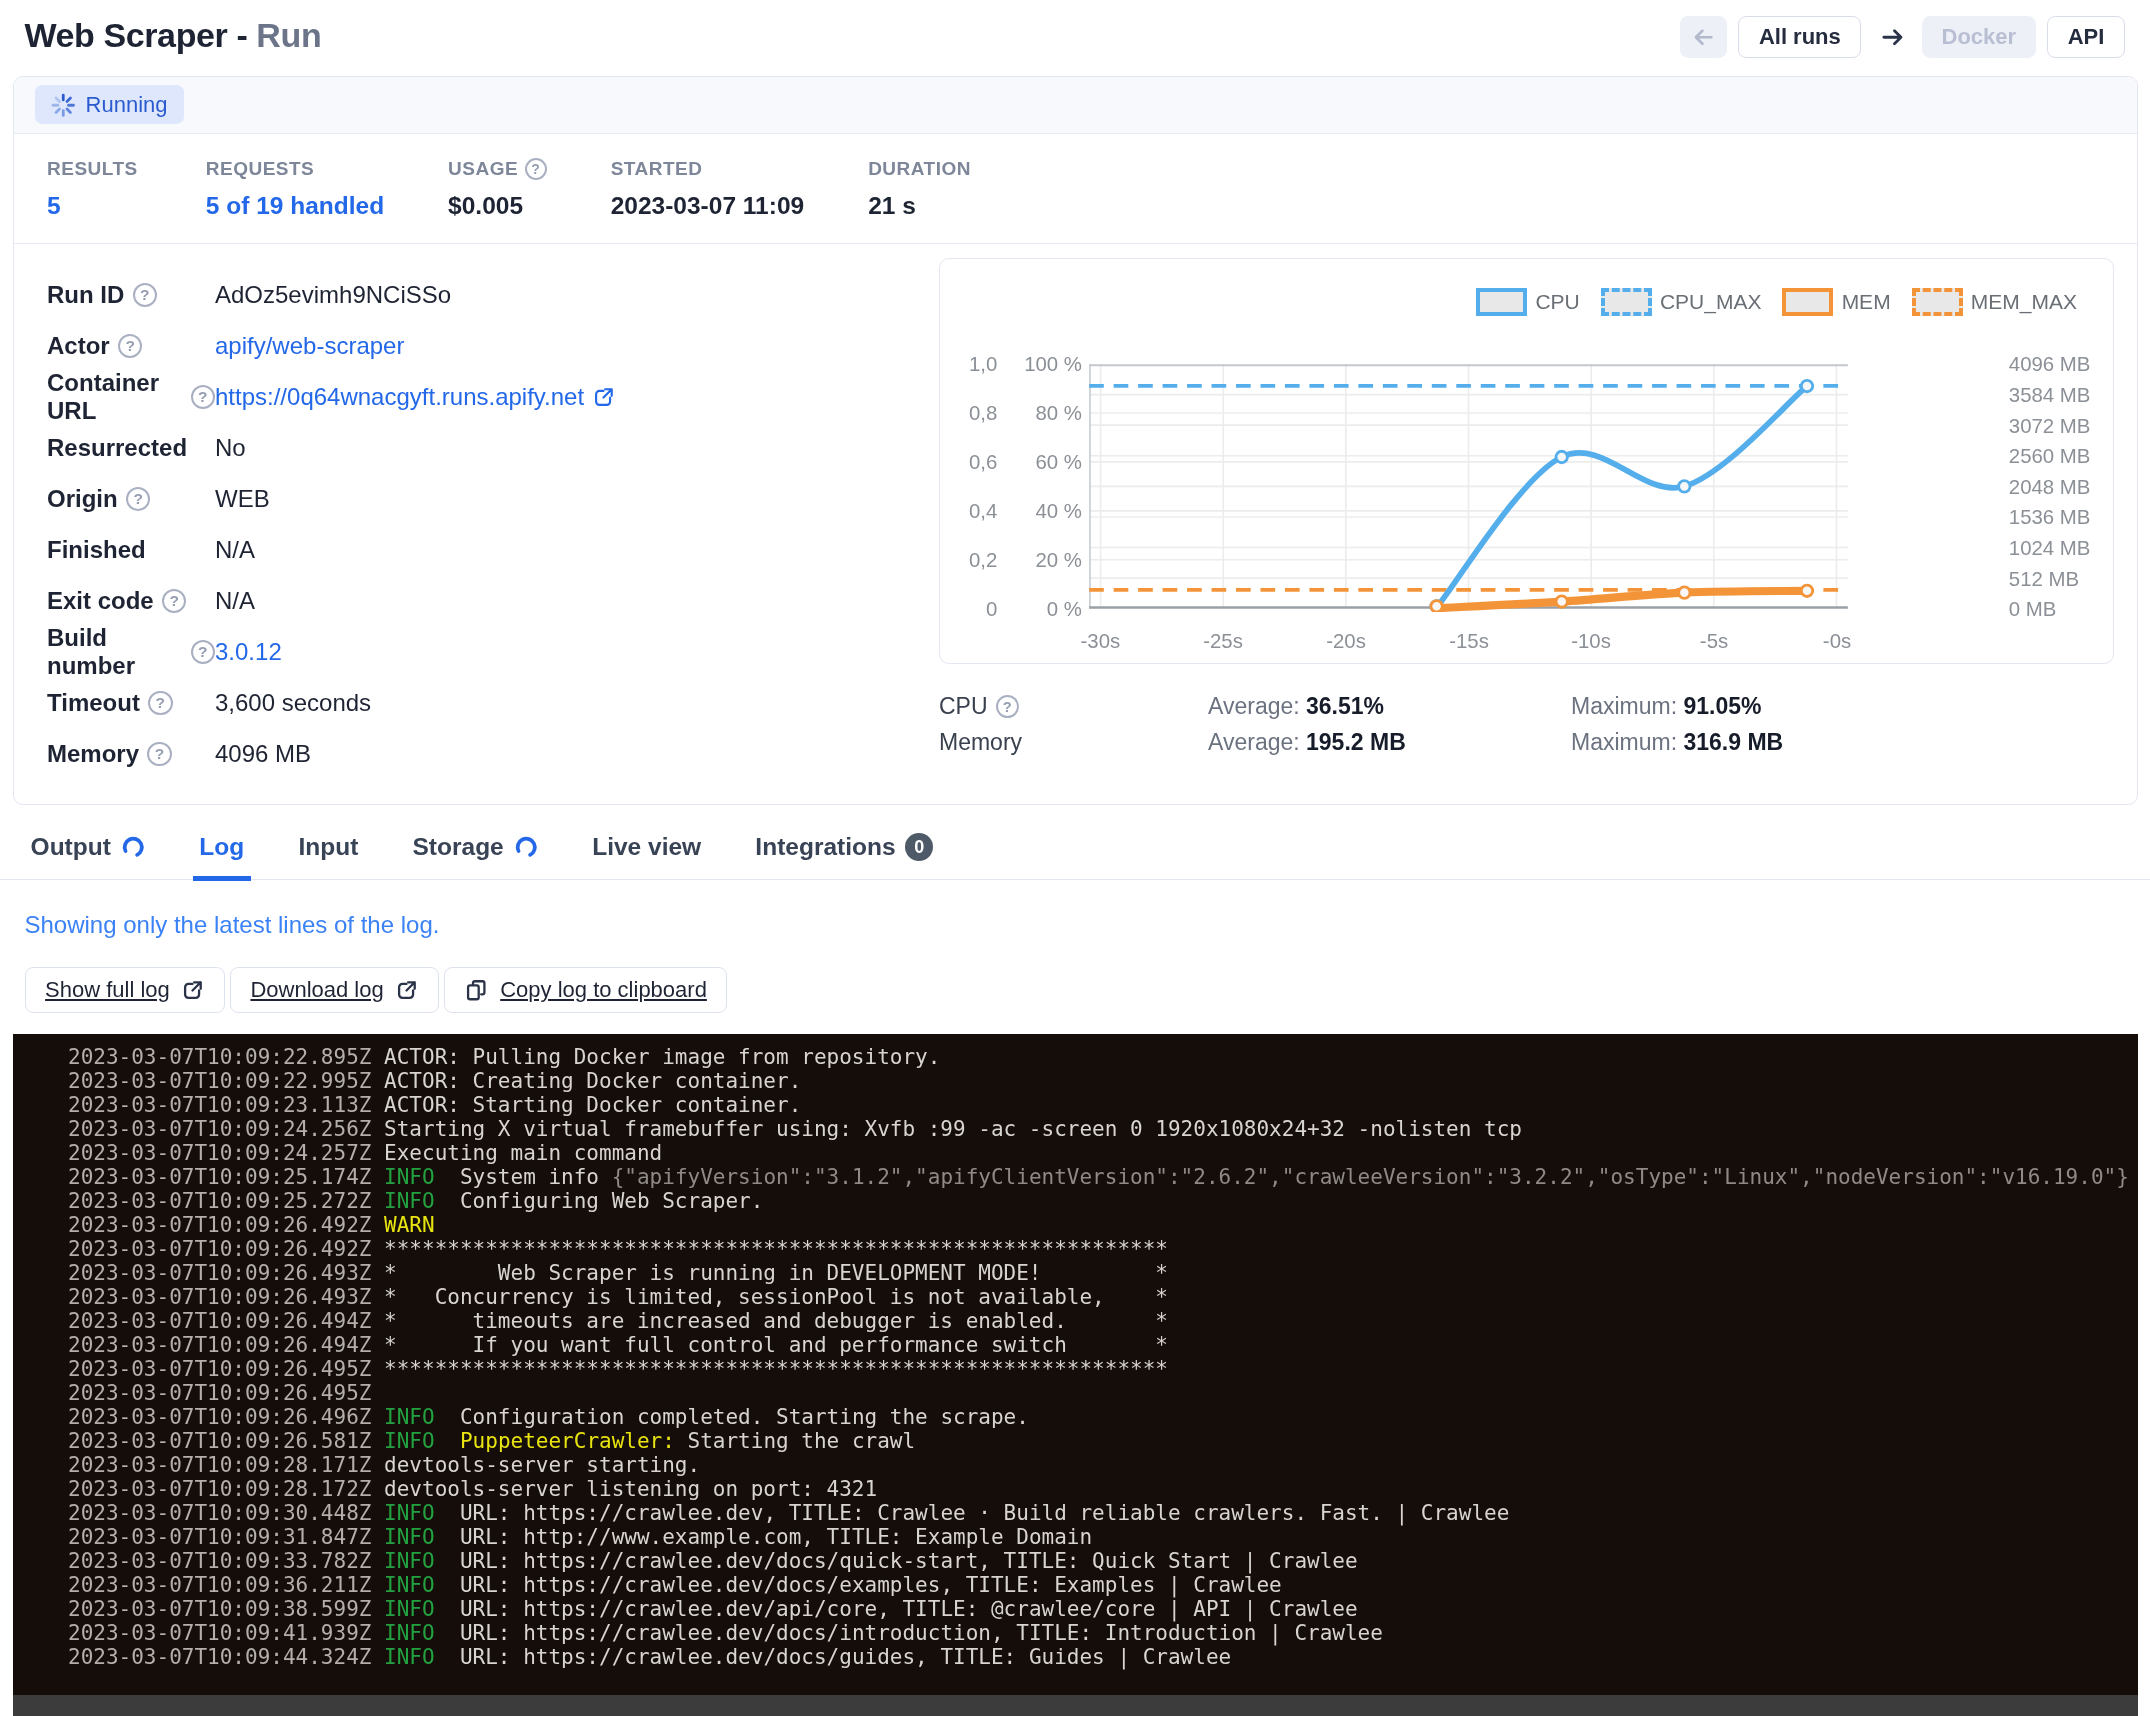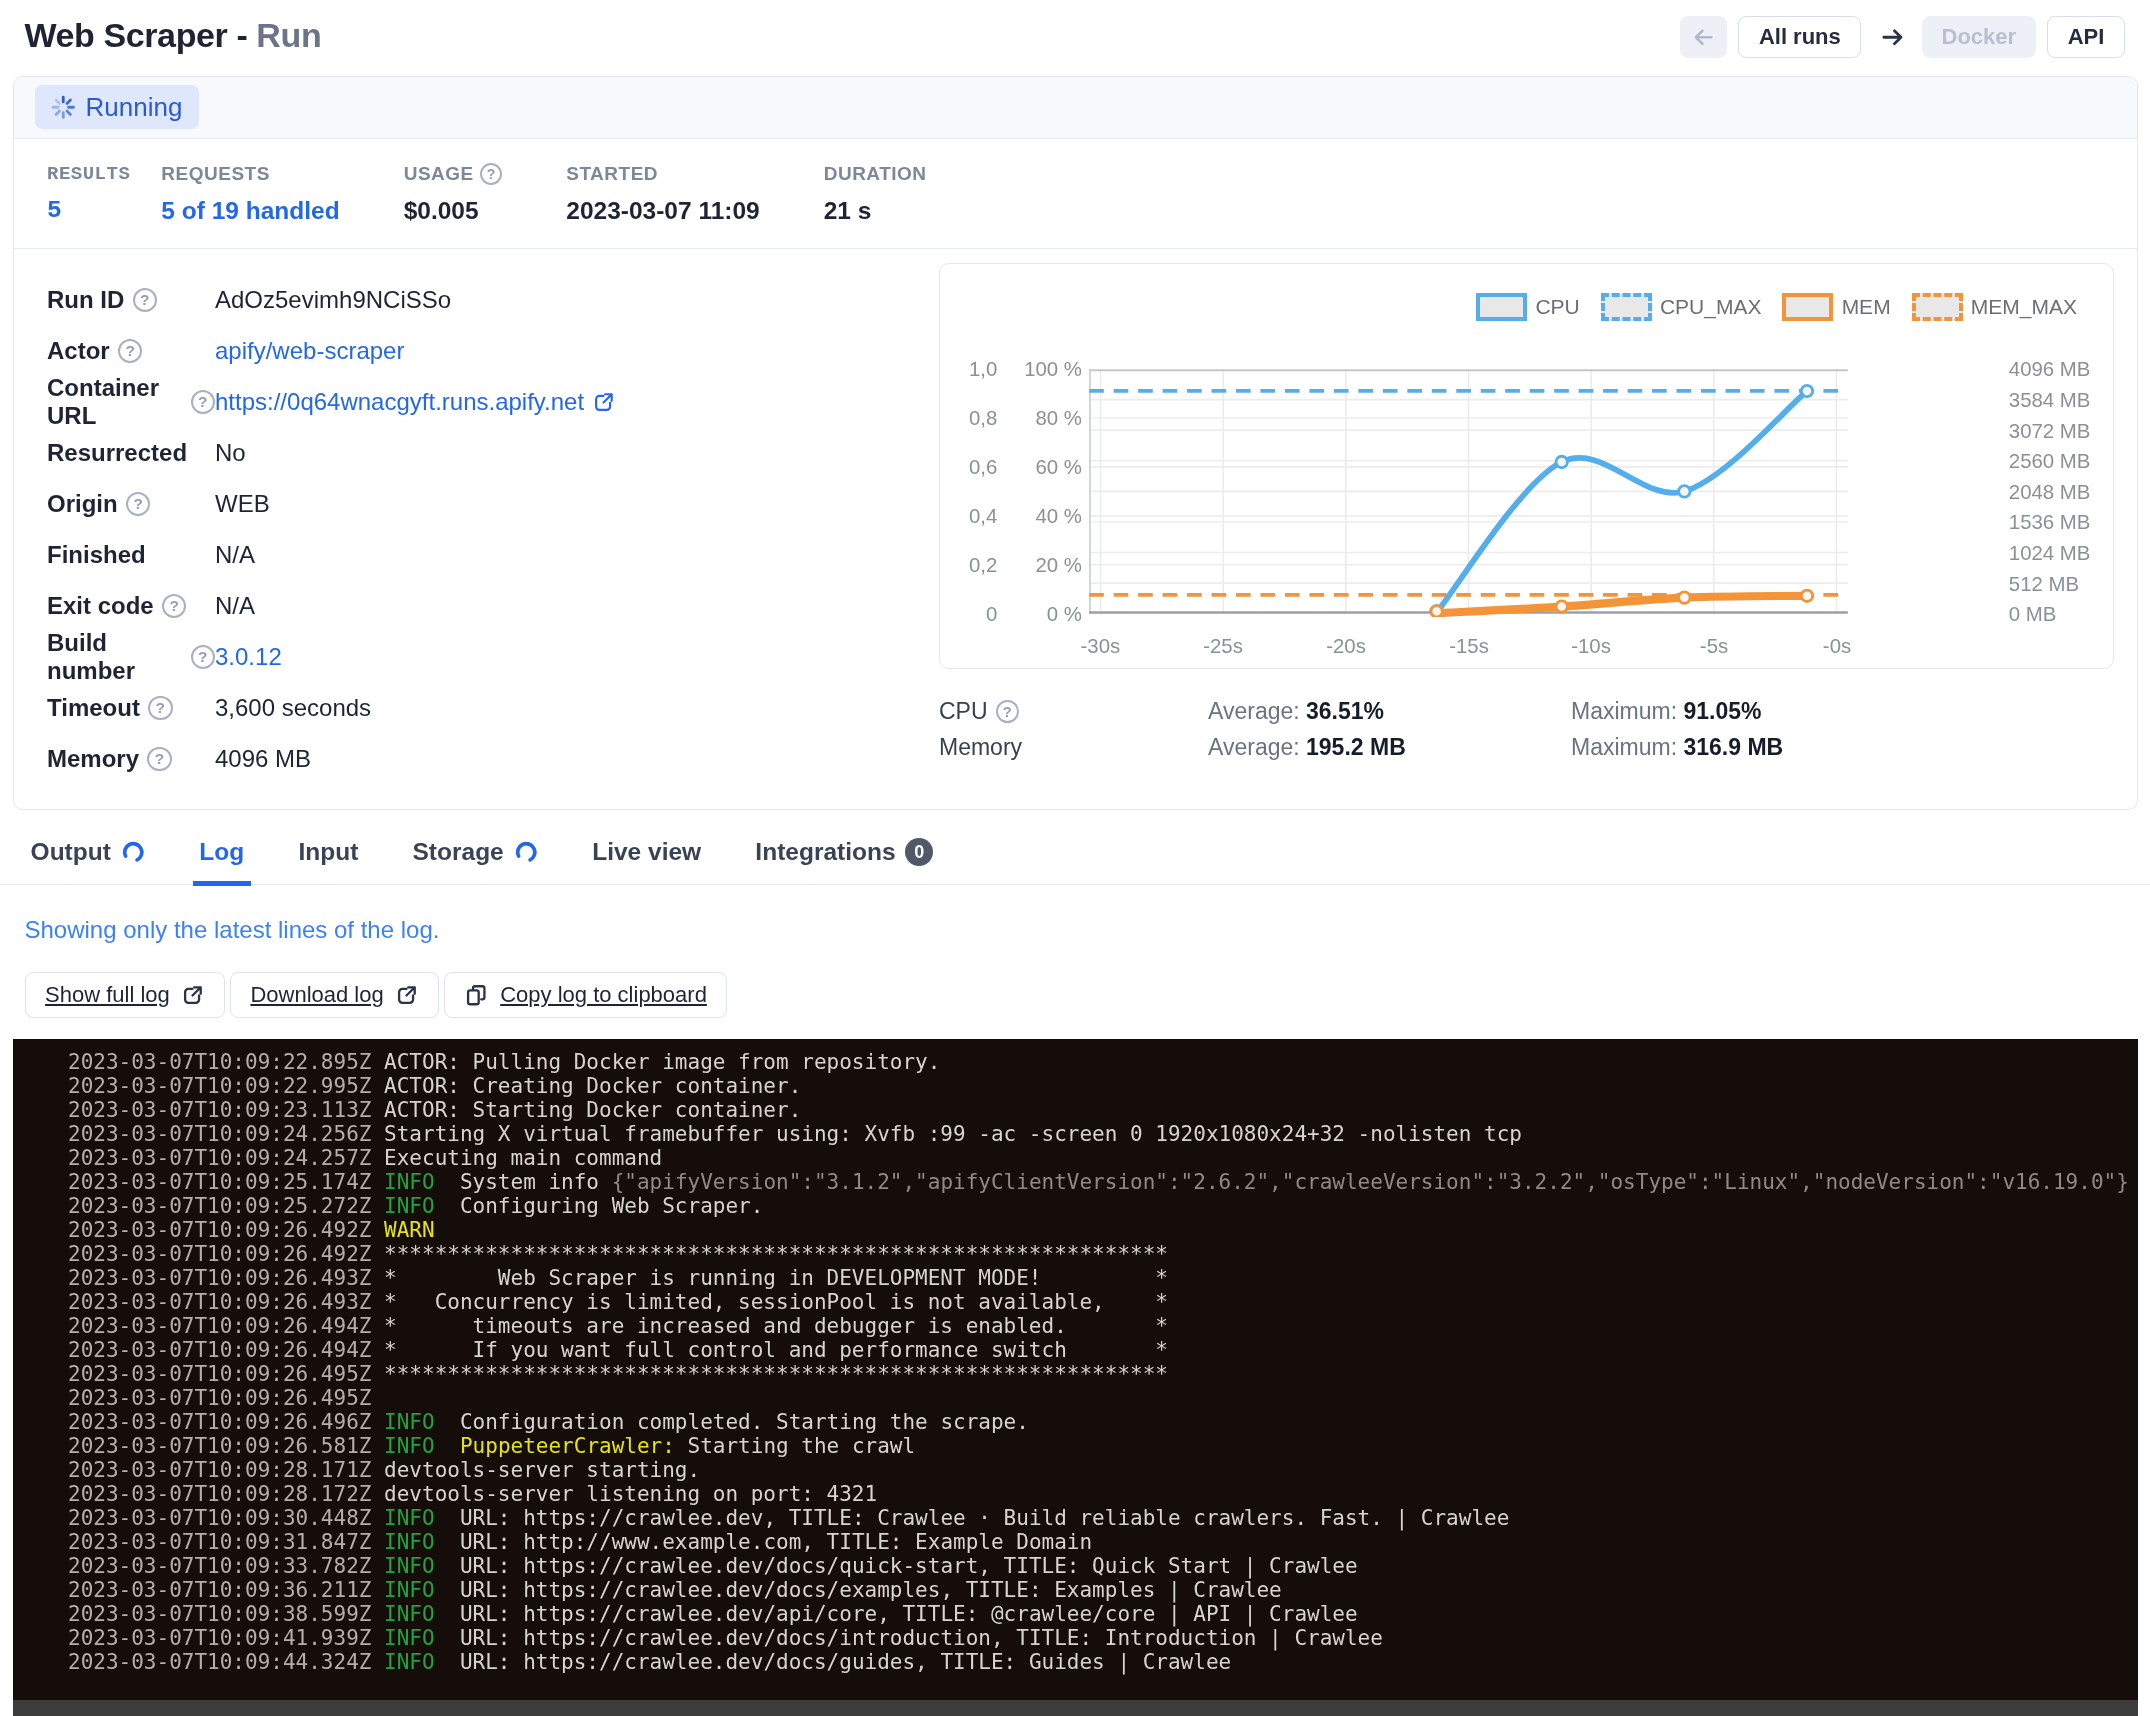--- a/index.html
+++ b/index.html
@@ -30,21 +30,21 @@
     margin: 18px 13px 0 13px;
     border: 1.6px solid #e2e6f1; border-radius: 9.8px;
     background:#fff; overflow:hidden;
   }
   .status-strip {
     background:#f8f9fc; border-bottom: 1.6px solid #e7eaf3;
     padding: 8.2px 21px; display:flex; align-items:center;
   }
   .status-badge {
     display:inline-flex; align-items:center; gap:9.8px;
-    background:#dee7fc; color:#2b5ccf; font-size: 26px; font-weight: 500;
+    background:#dee7fc; color:#2b5ccf; font-size: 22px; font-weight: 500;
     border-radius: 7.3px; padding: 6.5px 16.3px;
   }
   
   .stats-row { display:flex; align-items:flex-start; padding: 24.5px 33px 23px 33px; }
   .stat { display:flex; flex-direction:column; gap: 11.4px; }
   .stat-label { font-size: 19px; font-weight: 700; letter-spacing: 0.5px; color:#7e8799; display:flex; align-items:center; gap:6.5px;}
   .stat-value { font-size: 24.5px; font-weight: 700; color:#1e2433; }
   .stat-value.blue { color:#2368e8; }
   .stats-divider { border-bottom: 1.6px solid #e7eaf3; }
   
@@ -151,21 +151,21 @@
           <line x1="2.5" y1="15" x2="8.5" y2="15" opacity="0.35"></line>
           <line x1="6.2" y1="6.2" x2="10.4" y2="10.4" opacity="0.25"></line>
         </g>
       </svg>
       <span>Running</span>
     </span>
   </div>
 
   <div class="stats-row">
 
-      <div class="stat" style="margin-right:31px;font-family:Liberation Mono, monospace;">
+      <div class="stat" style="margin-right:68px;">
         <span class="stat-label">
           <span>RESULTS</span>
 
         </span>
         <span class="stat-value blue">5</span>
       </div>
 
       <div class="stat" style="margin-right:64px;">
         <span class="stat-label">
           <span>REQUESTS</span>

